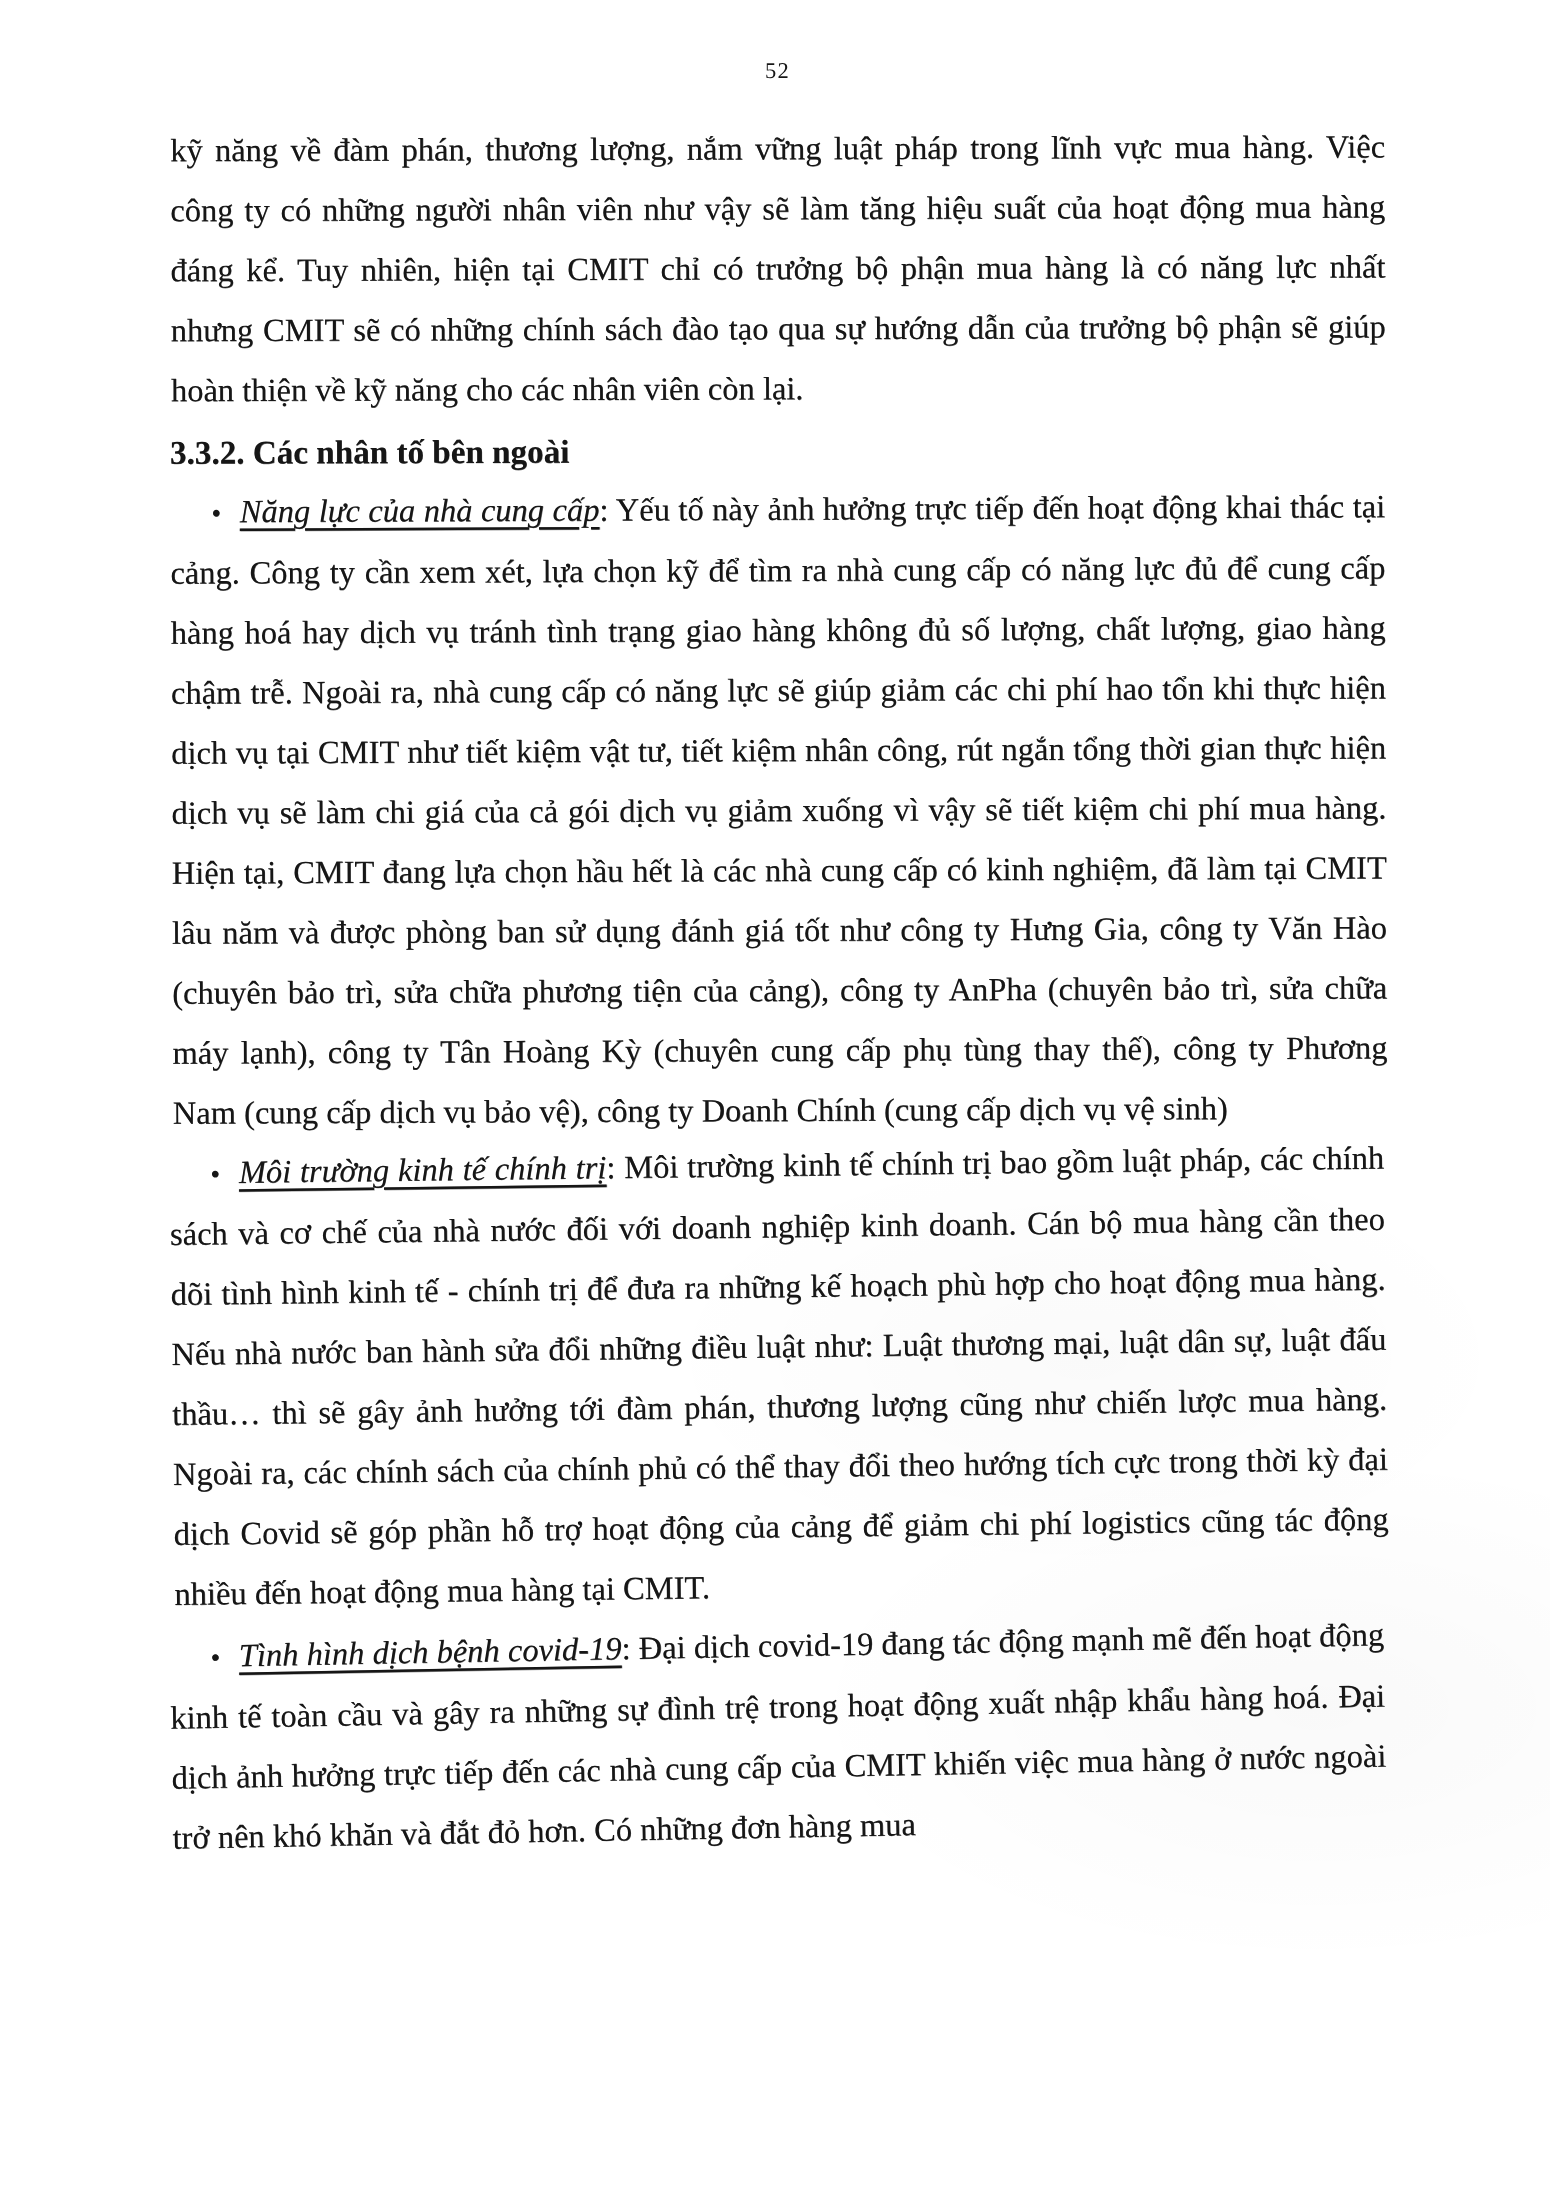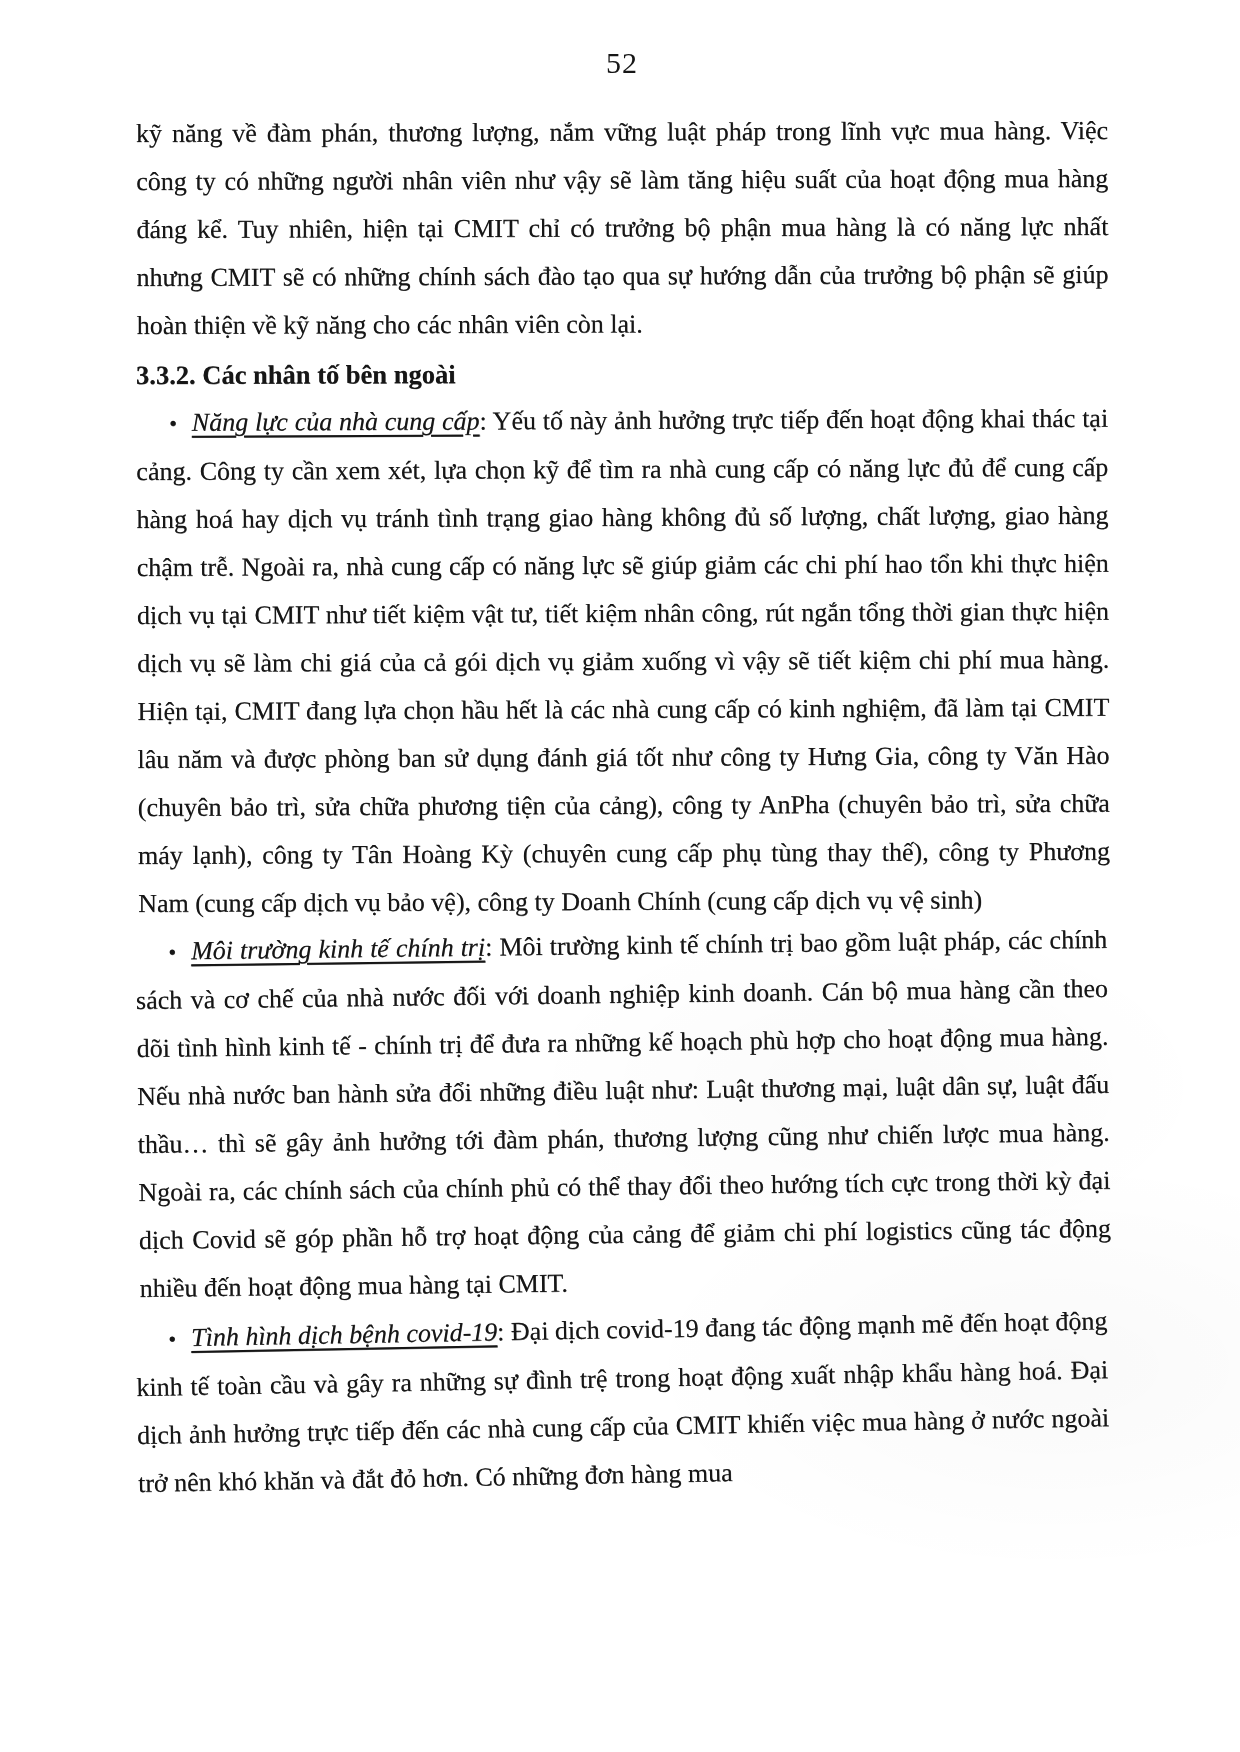--- a/index.html
+++ b/index.html
@@ -21,21 +21,21 @@
     height: 1752px;
     background:
       radial-gradient(ellipse 600px 300px at 85% 78%, rgba(0,0,0,0.025), rgba(0,0,0,0) 70%),
       radial-gradient(ellipse 500px 250px at 70% 62%, rgba(0,0,0,0.02), rgba(0,0,0,0) 70%),
       var(--paper);
     overflow: hidden;
     padding: 46px 132px 0 136px;
   }
   .page-number {
     text-align: center;
-    font-size: 30px;
+    font-size: 18px;
     letter-spacing: 1px;
     margin-bottom: 30px;
   }
   .content {
     font-size: 26px;
     line-height: 48px;
     text-align: justify;
     text-justify: inter-word;
     
     text-shadow: 0.25px 0.3px 0.4px rgba(25,25,25,0.6);

